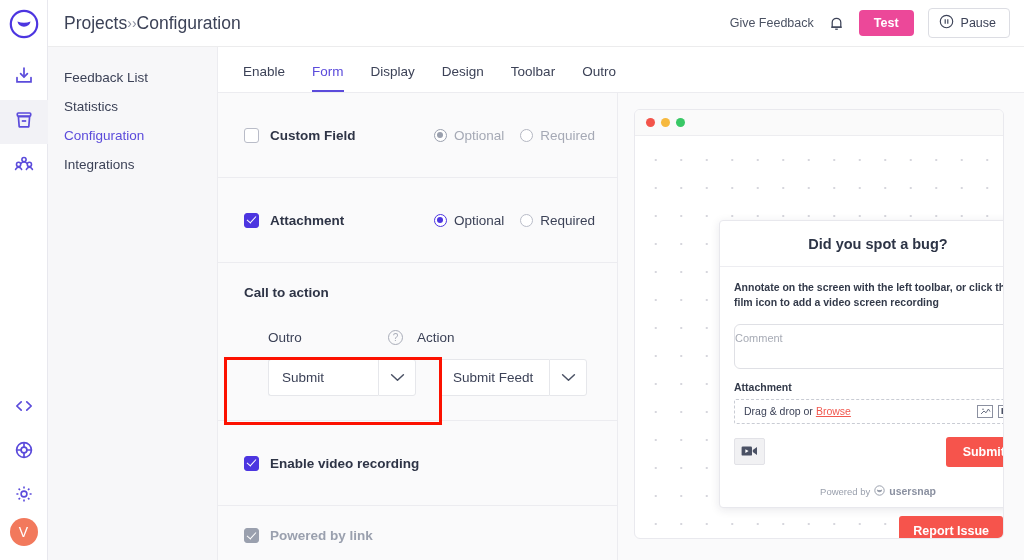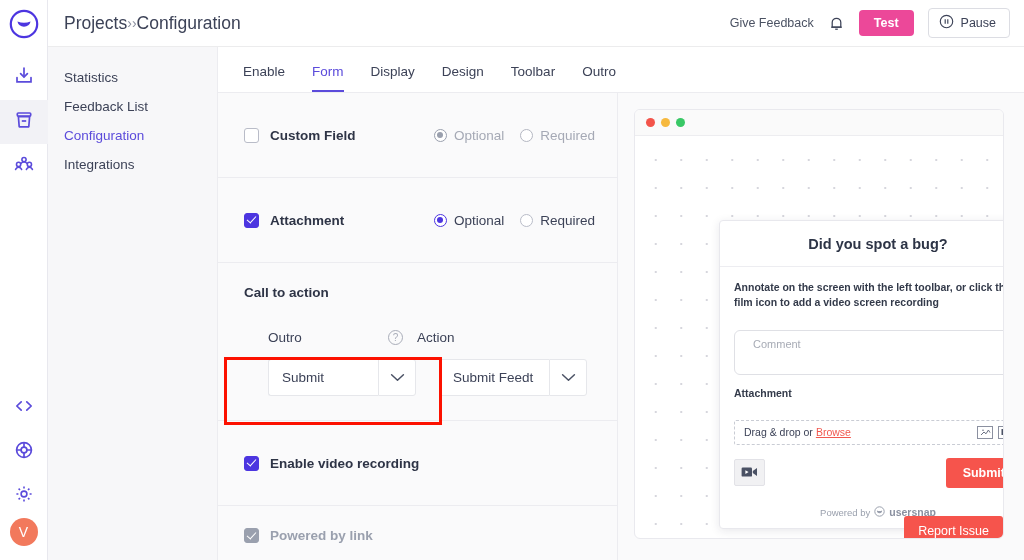--- a/index.html
+++ b/index.html
@@ -208,27 +208,27 @@
     display: flex; align-items: center; justify-content: center; position: relative;
   }
   .widget-title { font-size: 14.5px; font-weight: bold; color: #2d3446; }
   .widget-min {
     position: absolute; right: 11px; top: 10px;
     width: 11px; height: 2px; background: #9aa0ad; cursor: pointer;
   }
   .widget-body { padding: 13px 14px 10px 14px; }
   .widget-help { font-size: 10.5px; font-weight: bold; color: #333a4a; line-height: 1.42; }
   .widget-comment {
-    margin-top: 20px; height: 45px;
+    margin-top: 14px; height: 45px;
     border: 1px solid #dfe0e5; border-radius: 6px;
-    font-size: 11px; color: #a7abb5; padding: 7px 18px;
+    font-size: 11px; color: #a7abb5; padding: 7px 0;
   }
   .widget-att-label { margin-top: 12px; font-size: 10.5px; font-weight: bold; color: #333a4a; }
   .widget-drop {
-    margin-top: 21px; height: 25px;
+    margin-top: 6px; height: 25px;
     border: 1px dashed #c9ccd4; border-radius: 2px;
     display: flex; align-items: center; padding: 0 7px 0 9px;
     font-size: 10.5px; color: #3c4257;
   }
   .browse-link { color: #f1584f; text-decoration: underline; cursor: pointer; margin-left: 3px; }
   .drop-icons { margin-left: auto; display: flex; gap: 5px; }
   .mini-icon {
     width: 16px; height: 13px; border: 1px solid #8b90a0;
     display: flex; align-items: center; justify-content: center; cursor: pointer;
   }
@@ -245,21 +245,21 @@
   }
   .powered {
     text-align: center; padding: 8px 0 9px 0;
     font-size: 9.5px; color: #9aa0ad;
     display: flex; align-items: center; justify-content: center; gap: 4px;
   }
   .powered b { color: #8a90a0; font-size: 10.5px; }
 
   .report-btn {
     position: absolute; right: 0px; bottom: -8px;
-    background: #f6544c; color: #fff; font-size: 12.5px; font-weight: normal;
+    background: #f6544c; color: #fff; font-size: 12.5px; font-weight: bold;
     border: none; border-radius: 3px; padding: 8px 14px; cursor: pointer;
     font-family: inherit;
   }
 </style>
 </head>
 <body>
 
 <div class="app">
 
   <div class="rail">
@@ -363,22 +363,22 @@
             </svg>
           </span>
           <span>Pause</span>
         </button>
       </div>
     </div>
 
     <div class="body">
 
       <div class="sidenav">
+        <div class="sidenav-item">Feedback List</div>
         <div class="sidenav-item">Statistics</div>
-        <div class="sidenav-item">Feedback List</div>
         <div class="sidenav-item active">Configuration</div>
         <div class="sidenav-item">Integrations</div>
       </div>
 
       <div class="content">
 
         <div class="tabs">
           <div class="tab">Enable</div>
           <div class="tab active">Form</div>
           <div class="tab">Display</div>

